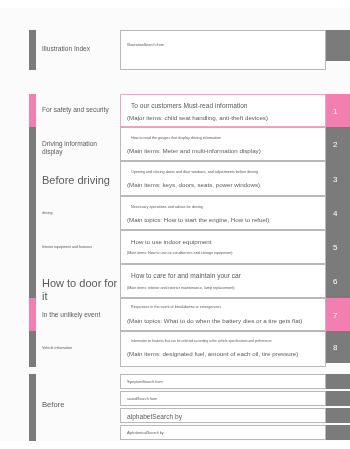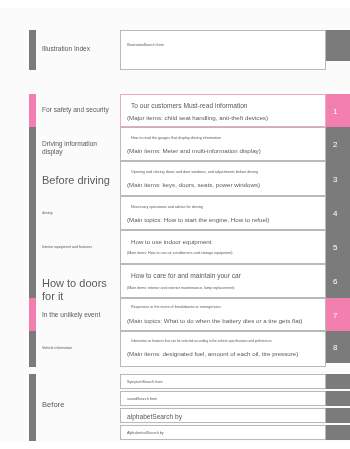--- a/index.html
+++ b/index.html
@@ -221,21 +221,21 @@
         <div class="desc-line desc-title md" style="top:7px;left:10px;font-size:6.2px;">How to use indoor equipment</div>
         <div class="desc-line desc-sub sm" style="top:20px;">(Main items: How to use air conditioners and storage equipment)</div>
       </div>
       <div class="num-box" style="top:0;height:34px;">
         <span class="num-text">5</span>
       </div>
     </div>
 
     <div class="row" style="top:256px;height:34px;">
       <div class="tab-bar" style="top:0;height:34px;"></div>
-      <div class="cat-label lg" style="top:13px;">How to doors for it</div>
+      <div class="cat-label lg" style="top:13px;">How to door for it</div>
       <div class="desc-box" style="top:0;height:34px;">
         <div class="desc-line desc-title lg" style="top:7px;left:10px;">How to care for and maintain your car</div>
         <div class="desc-line desc-sub sm" style="top:21px;">(Main items: interior and exterior maintenance, lamp replacement)</div>
       </div>
       <div class="num-box" style="top:0;height:34px;">
         <span class="num-text">6</span>
       </div>
     </div>
 
     <div class="row" style="top:290px;height:33px;">

